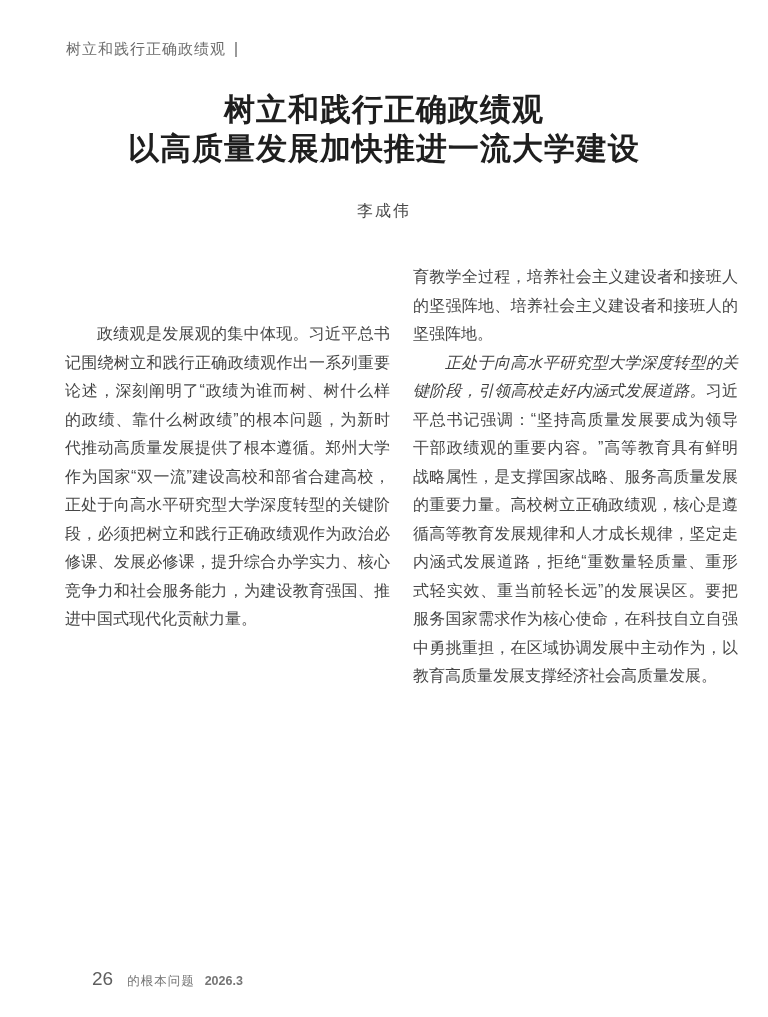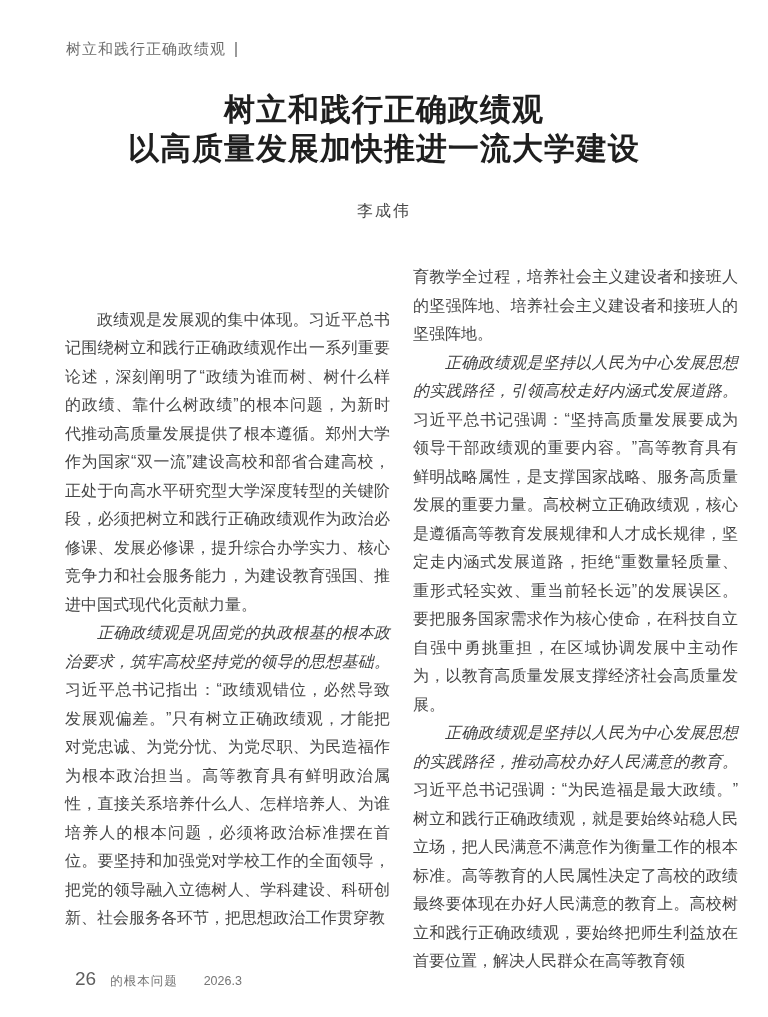--- a/index.html
+++ b/index.html
@@ -84,38 +84,39 @@
   }
   .kaiti {
     font-style: italic;
     color: #3f3f3f;
   }
 
   
   .footer {
     position: absolute;
     top: 968px;
-    left: 75px;
+    left: 92px;
     display: flex;
     align-items: baseline;
     color: #757575;
     text-align: center;
   }
   .page-number {
     font-size: 19px;
     color: #5e5e5e;
   }
   .journal-name {
     font-size: 12.5px;
     margin-left: 14px;
     letter-spacing: 1px;
   }
   .issue-number {
     font-size: 12.5px;
-    margin-left: 26px;
+    margin-left: 10px;
+    font-weight: bold;
   }
 
   
   .watermark {
     position: absolute;
     top: 1022px;
     right: 12px;
     font-size: 26px;
     font-weight: bold;
     color: #ffffff;
@@ -137,27 +138,25 @@
     <div>树立和践行正确政绩观</div>
     <div>以高质量发展加快推进一流大学建设</div>
   </div>
 
   <div class="author">李成伟</div>
 
   <div class="content">
 
     <div class="col">
       <p>政绩观是发展观的集中体现。习近平总书记围绕树立和践行正确政绩观作出一系列重要论述，深刻阐明了“政绩为谁而树、树什么样的政绩、靠什么树政绩”的根本问题，为新时代推动高质量发展提供了根本遵循。郑州大学作为国家“双一流”建设高校和部省合建高校，正处于向高水平研究型大学深度转型的关键阶段，必须把树立和践行正确政绩观作为政治必修课、发展必修课，提升综合办学实力、核心竞争力和社会服务能力，为建设教育强国、推进中国式现代化贡献力量。</p>
-      <p><span class="kaiti">正确政绩观是巩固党的执政根基的根本政治要求，筑牢高校坚持党的领导的思想基础。</span><span>习近平总书记指出：“政绩观错位，必然导致发展观偏差。”只有树立正确政绩观，才能把对党忠诚、为党分忧、为党尽职、为民造福作为根本政治担当。高等教育具有鲜明政治属性，直接关系培养什么人、怎样培养人、为谁培养人的根本问题，必须将政治标准摆在首位。要坚持和加强党对学校工作的全面领导，把党的领导融入立德树人、学科建设、科研创新、社会服务各环节，把思想政治工作贯穿教</span></p>
     </div>
 
     <div class="col">
       <p class="continuation">育教学全过程，培养社会主义建设者和接班人的坚强阵地、培养社会主义建设者和接班人的坚强阵地。</p>
-      <p><span class="kaiti">正确政绩观是坚持以人民为中心发展思想的实践路径，引领高校走好内涵式发展道路。</span><span>习近平总书记强调：“坚持高质量发展要成为领导干部政绩观的重要内容。”高等教育具有鲜明战略属性，是支撑国家战略、服务高质量发展的重要力量。高校树立正确政绩观，核心是遵循高等教育发展规律和人才成长规律，坚定走内涵式发展道路，拒绝“重数量轻质量、重形式轻实效、重当前轻长远”的发展误区。要把服务国家需求作为核心使命，在科技自立自强中勇挑重担，在区域协调发展中主动作为，以教育高质量发展支撑经济社会高质量发展。</span></p>
-      <p><span class="kaiti">正确政绩观是坚持以人民为中心发展思想的实践路径，推动高校办好人民满意的教育。</span><span>习近平总书记强调：“为民造福是最大政绩。”树立和践行正确政绩观，就是要始终站稳人民立场，把人民满意不满意作为衡量工作的根本标准。高等教育的人民属性决定了高校的政绩最终要体现在办好人民满意的教育上。高校树立和践行正确政绩观，要始终把师生利益放在首要位置，解决人民群众在高等教育领</span></p>
+      <p><span class="kaiti">正处于向高水平研究型大学深度转型的关键阶段，引领高校走好内涵式发展道路。</span><span>习近平总书记强调：“坚持高质量发展要成为领导干部政绩观的重要内容。”高等教育具有鲜明战略属性，是支撑国家战略、服务高质量发展的重要力量。高校树立正确政绩观，核心是遵循高等教育发展规律和人才成长规律，坚定走内涵式发展道路，拒绝“重数量轻质量、重形式轻实效、重当前轻长远”的发展误区。要把服务国家需求作为核心使命，在科技自立自强中勇挑重担，在区域协调发展中主动作为，以教育高质量发展支撑经济社会高质量发展。</span></p>
     </div>
 
   </div>
 
   <div class="footer">
     <span class="page-number">26</span>
     <span class="journal-name">的根本问题</span>
     <span class="issue-number">2026.3</span>
   </div>
 

